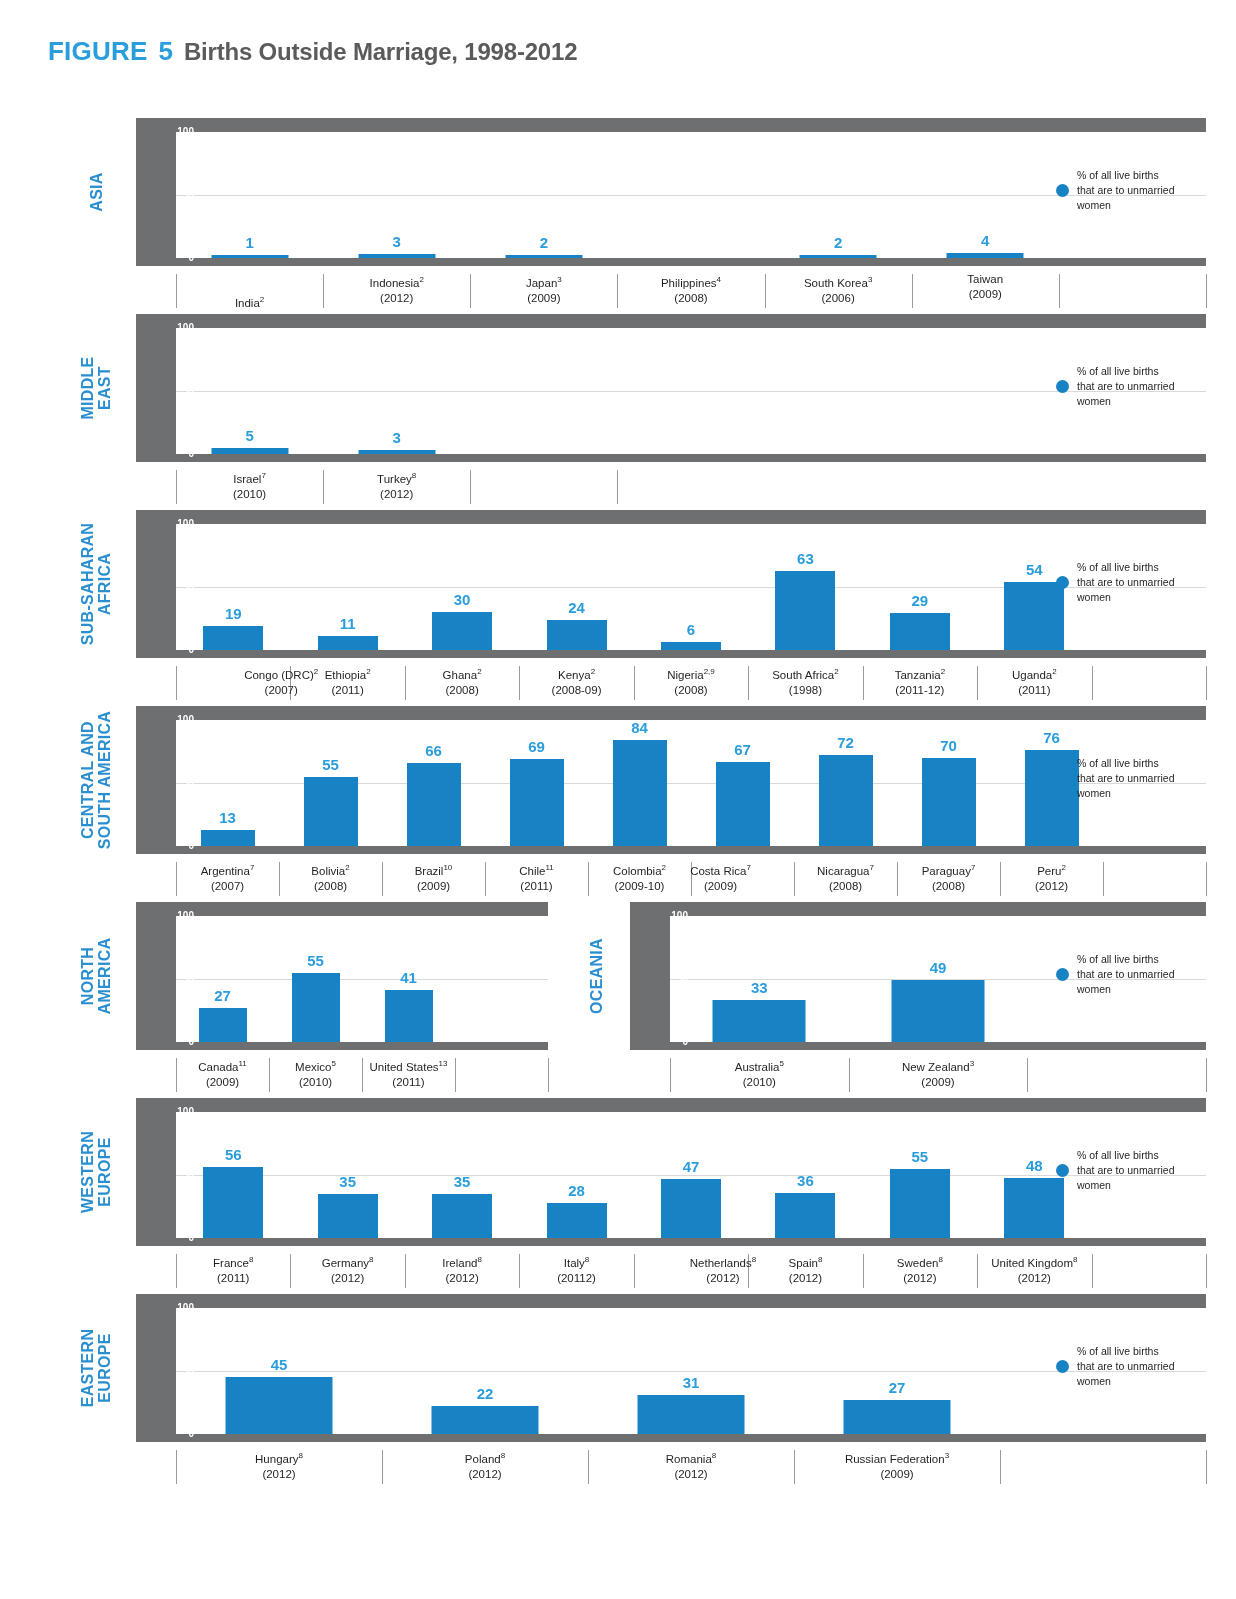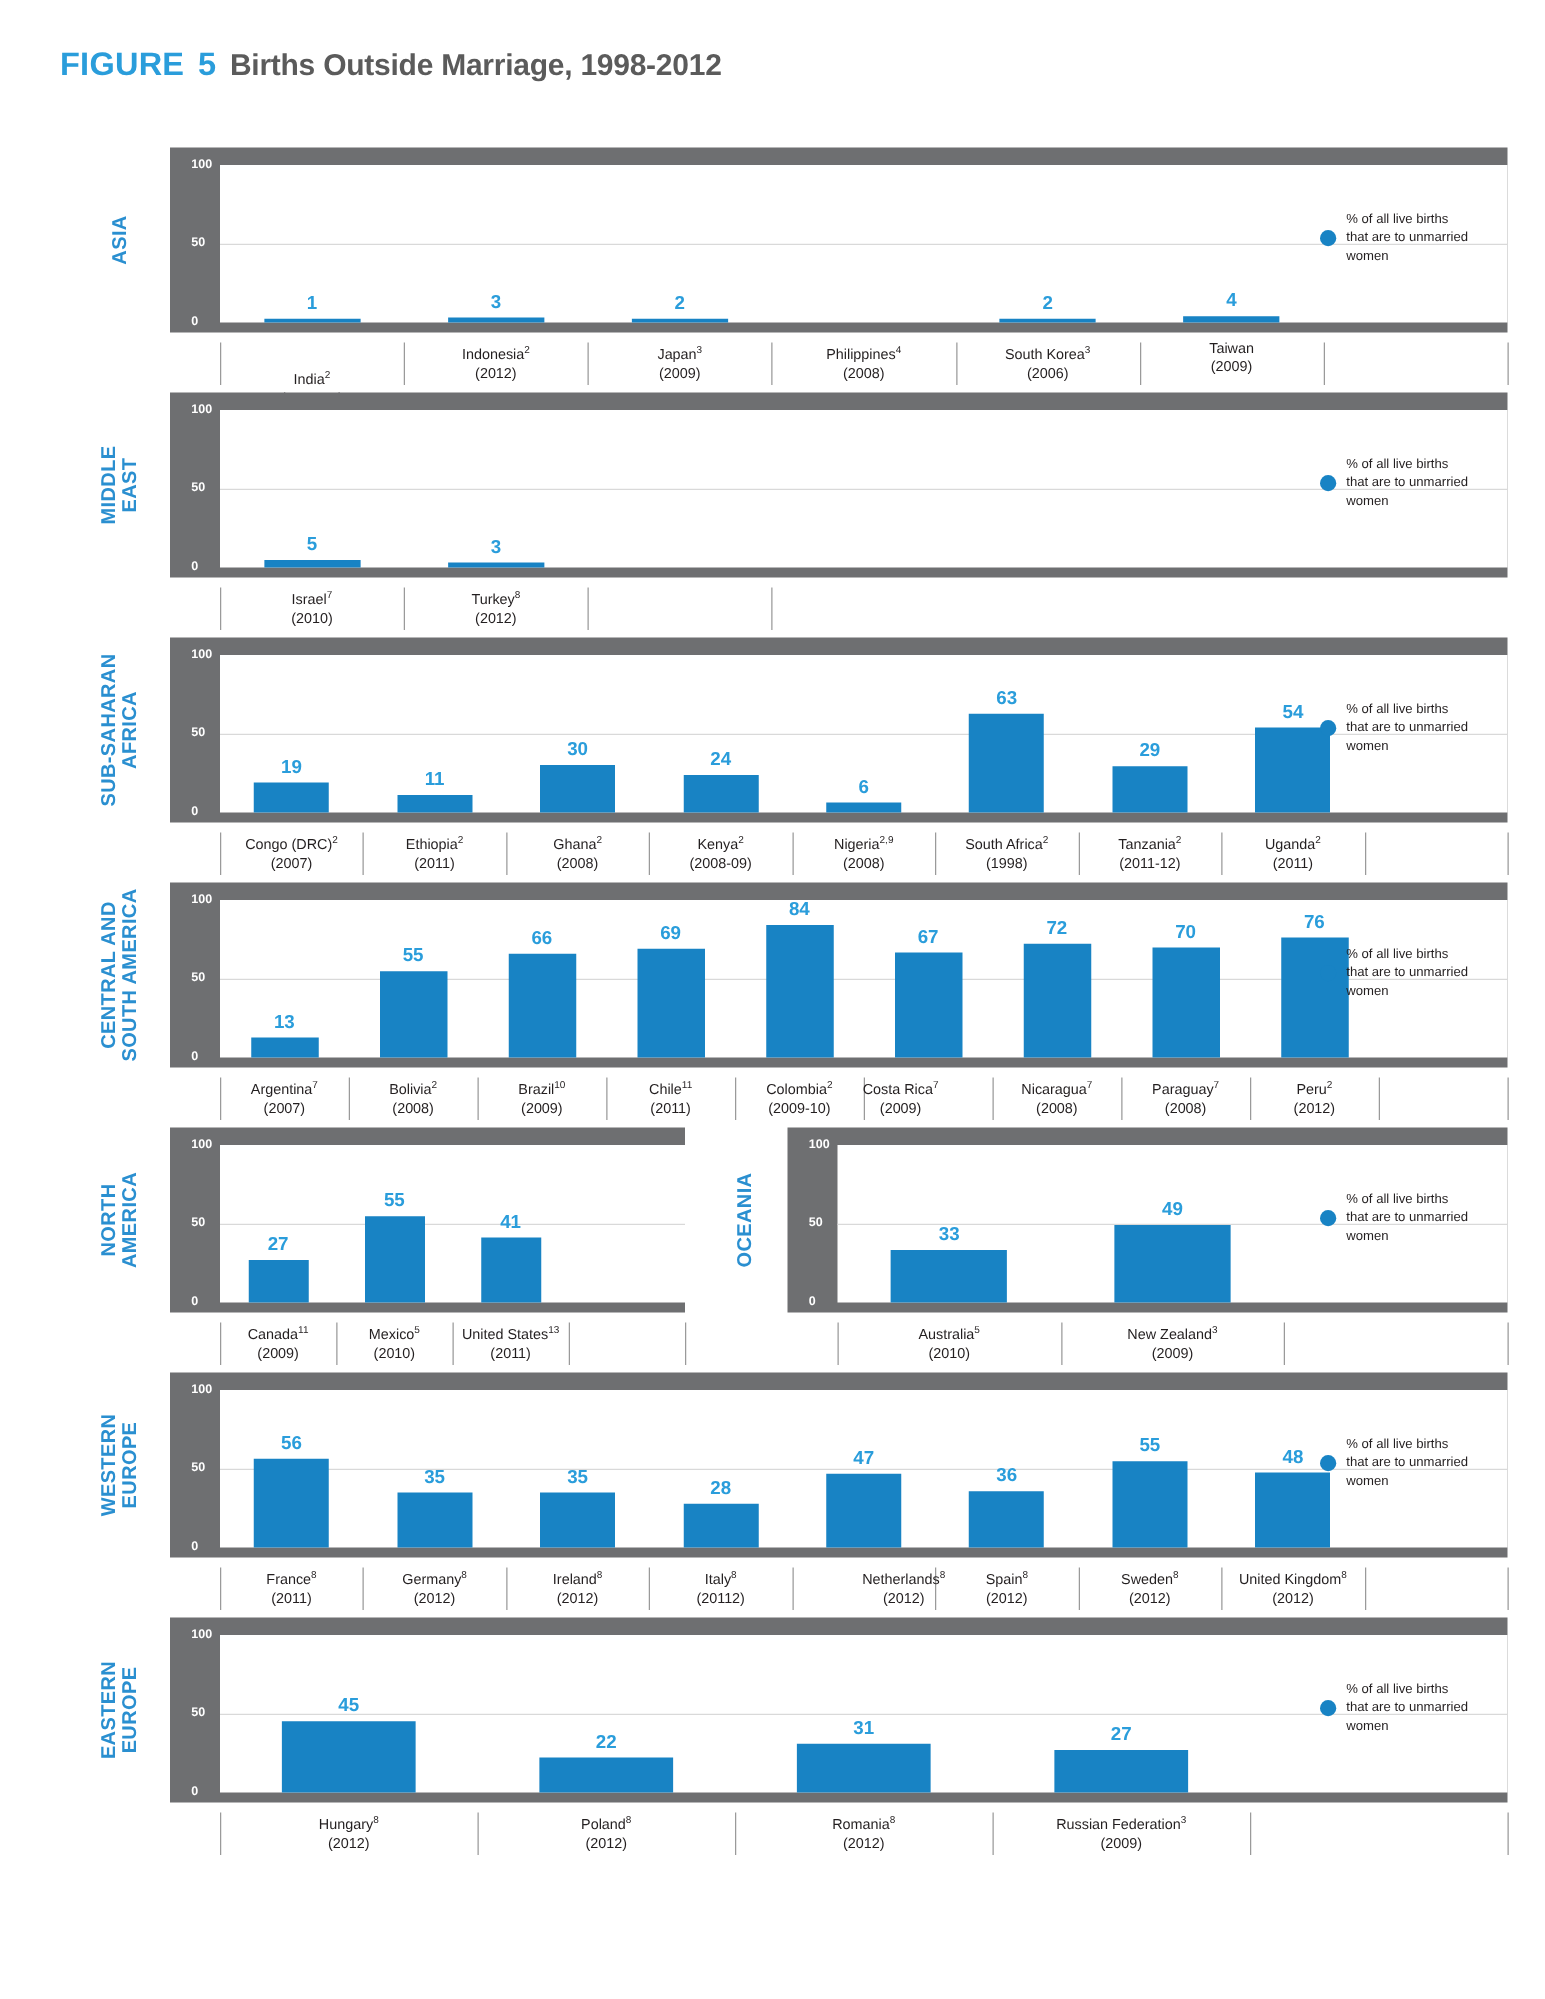--- a/index.html
+++ b/index.html
@@ -62,23 +62,24 @@
   }
   .plot-inner{
     position:absolute;
     left:40px;top:14px;right:0;bottom:8px;
     background:#ffffff;
   }
   .gridline{
     position:absolute;left:0;right:0;height:1px;background:#d9d9d9;
   }
   .tick{
-    position:absolute;left:17px;width:36px;text-align:left;
+    position:absolute;left:0;width:36px;text-align:right;
     color:#ffffff;font-size:10px;font-weight:bold;
     font-family:"Liberation Sans", sans-serif;
+    padding-left:22px;
   }
 
   
   .bars{position:absolute;left:40px;top:14px;bottom:8px;}
   .barslot{
     position:absolute;bottom:0;top:0;
   }
   .bar{
     position:absolute;bottom:0;
     background:#1883c4;
@@ -298,21 +299,21 @@
           <div class="catsep" style="left: 0px; top: 2px; height: 34px;"></div>
           <div class="catsep" style="left: 114.444px; top: 2px; height: 34px;"></div>
           <div class="catsep" style="left: 228.889px; top: 2px; height: 34px;"></div>
           <div class="catsep" style="left: 343.333px; top: 2px; height: 34px;"></div>
           <div class="catsep" style="left: 457.778px; top: 2px; height: 34px;"></div>
           <div class="catsep" style="left: 572.222px; top: 2px; height: 34px;"></div>
           <div class="catsep" style="left: 686.667px; top: 2px; height: 34px;"></div>
           <div class="catsep" style="left: 801.111px; top: 2px; height: 34px;"></div>
           <div class="catsep" style="left: 915.556px; top: 2px; height: 34px;"></div>
           <div class="catsep" style="left: 1030px; top: 2px; height: 34px;"></div>
-          <div class="cat" style="left: 0px; width: 114.444px;">
+          <div class="cat" style="left: 0px; width: 114.444px; padding-left: 48px;">
             <div>Congo (DRC)<span class="sup">2</span></div>
             <div>(2007)</div>
           </div>
           <div class="cat" style="left: 114.444px; width: 114.444px;">
             <div>Ethiopia<span class="sup">2</span></div>
             <div>(2011)</div>
           </div>
           <div class="cat" style="left: 228.889px; width: 114.444px;">
             <div>Ghana<span class="sup">2</span></div>
             <div>(2008)</div>

